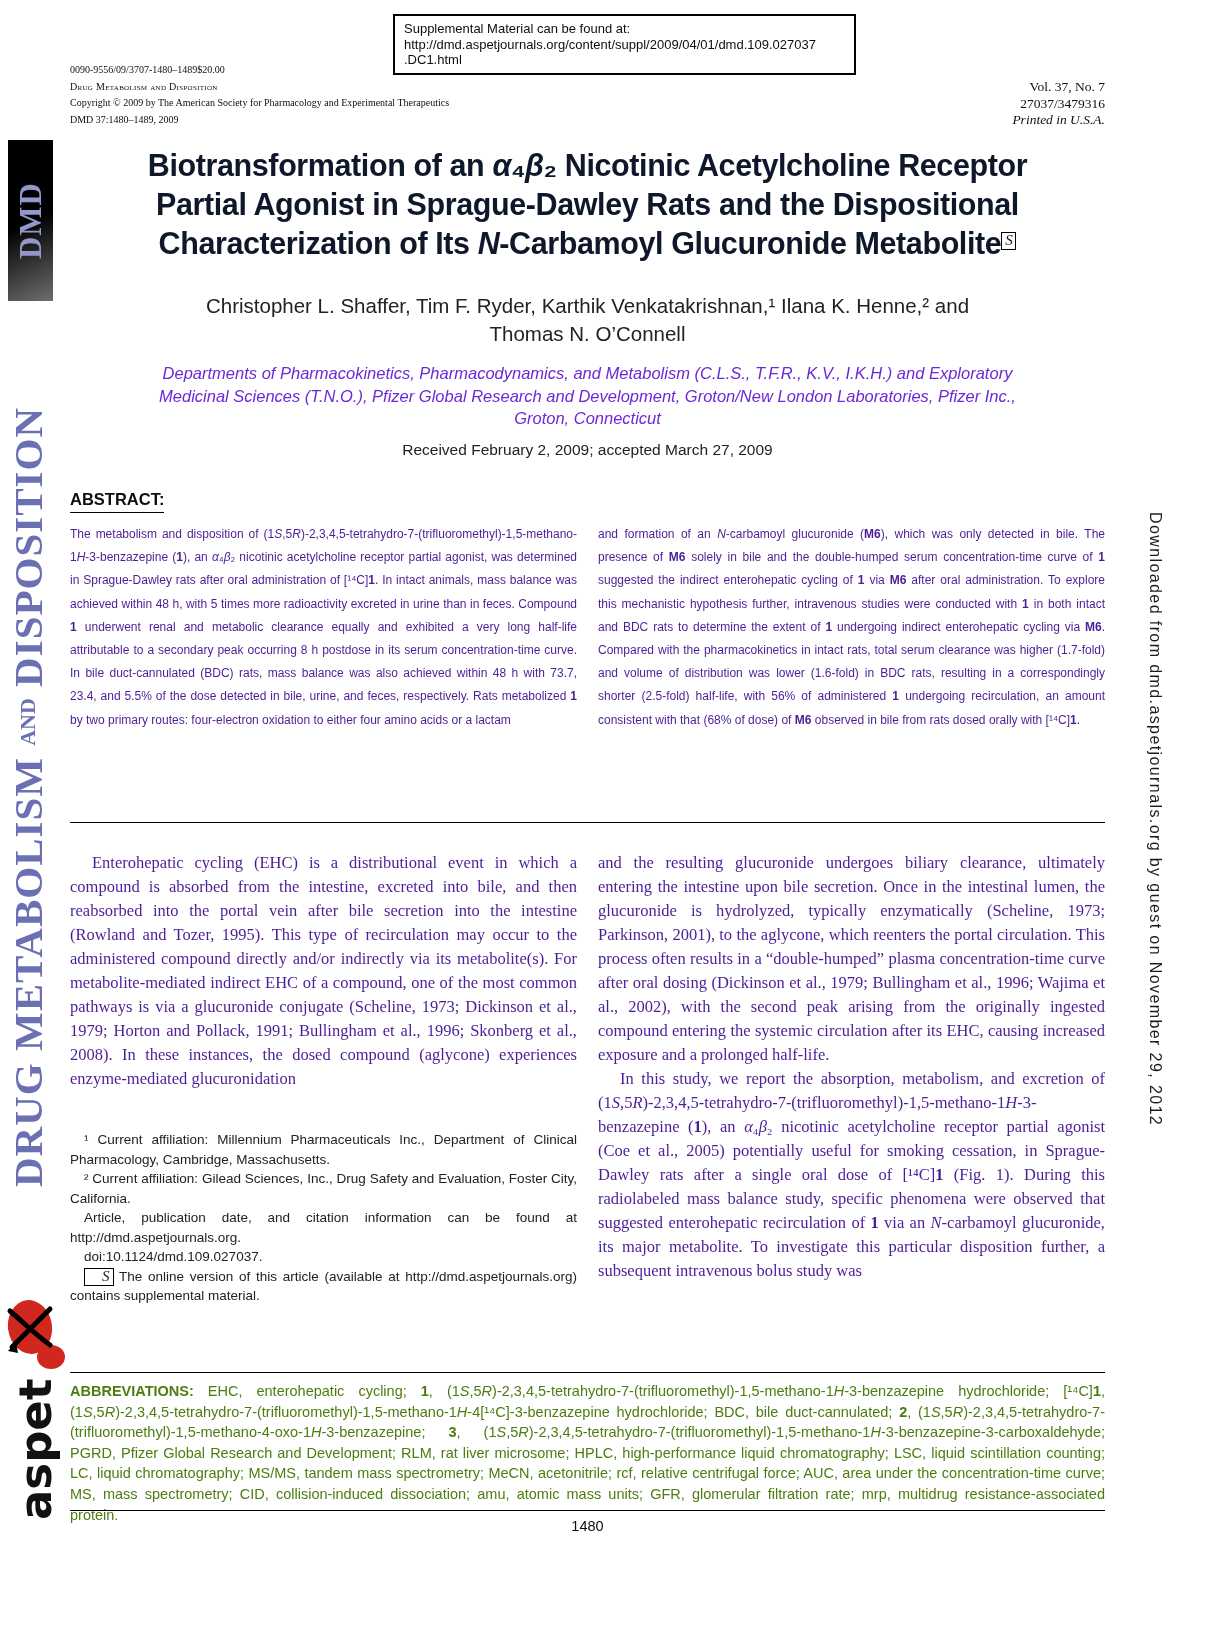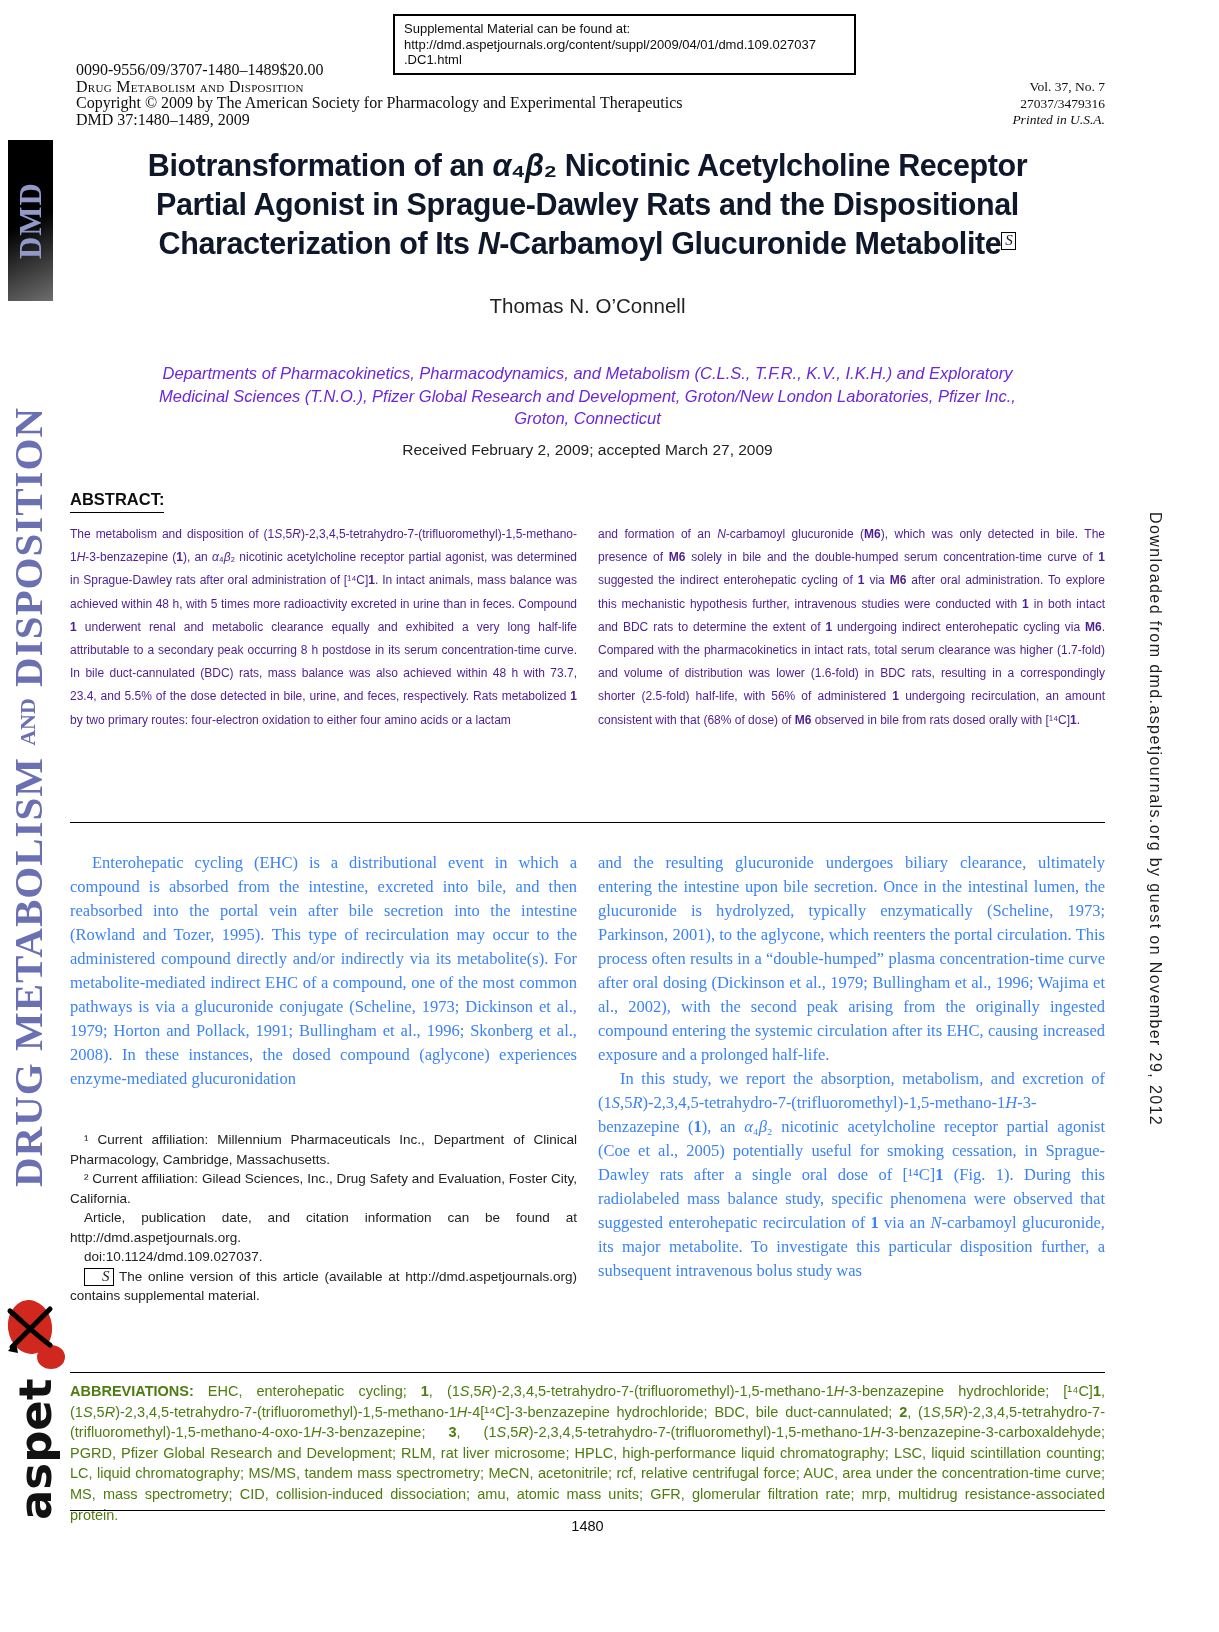--- a/index.html
+++ b/index.html
@@ -10,21 +10,21 @@
   .abs{position:absolute;}
   .just{text-align:justify;text-justify:inter-word;}
   .center{text-align:center;}
   .rule{position:absolute;left:70px;width:1035px;height:1px;background:#000;}
 
   
   #suppbox{left:393px;top:14px;width:441px;border:2px solid #000;padding:5px 9px;
            font-size:13px;line-height:15.5px;background:#fff;}
 
   
-  #mast-left{left:76px;top:62px;font-size:16px;line-height:16.5px;}
+  #mast-left{left:70px;top:62px;font-size:10px;line-height:16.5px;}
   #mast-left .sc{font-variant:small-caps;letter-spacing:.3px;}
   #mast-right{left:835px;top:79px;width:270px;text-align:right;font-size:13.5px;line-height:16.5px;}
   #mast-right .it{font-style:italic;}
 
   
   #title{left:70px;top:146px;width:1035px;font-weight:bold;font-size:30.5px;line-height:39px;
          letter-spacing:-0.4px;color:#0f172a;}
   .sbox{display:inline-block;border:1.3px solid #000;font-size:15px;line-height:15px;padding:0 3px 1px 3px;
         font-family:"Liberation Serif",serif;font-style:italic;vertical-align:9px;font-weight:normal;}
   #authors{left:70px;top:292px;width:1035px;font-size:20.5px;line-height:27.5px;color:#222;}
@@ -32,21 +32,21 @@
   #received{left:70px;top:441px;width:1035px;font-size:15.5px;color:#222;}
 
   
   #abs-head{left:70px;top:490px;font-size:16.5px;font-weight:bold;}
   #abs-head span{display:inline-block;border-bottom:1.6px solid #000;padding-bottom:3px;}
   .abscol{top:523px;width:507px;font-size:12px;line-height:23.2px;color:#4c1d95;}
   #abs-left{left:70px;}
   #abs-right{left:598px;}
 
   
-  .bodycol{top:851px;width:507px;font-size:16.5px;line-height:24px;color:#3b82f6;}
+  .bodycol{top:851px;width:507px;font-size:16.5px;line-height:24px;color:#4c1d95;}
   #body-left{left:70px;}
   #body-right{left:598px;}
   .bodycol p{margin:0;}
   .indent{text-indent:22px;}
 
   
   #fns{left:70px;top:1130px;width:507px;font-size:13.5px;line-height:19.5px;color:#222;}
   #fns p{margin:0;text-indent:14px;}
 
   
@@ -98,20 +98,21 @@
     <div class="it"><i>Printed in U.S.A.</i></div>
   </div>
 
   <div class="abs sans center" id="title">
     <div>Biotransformation of an <i>α</i>₄<i>β</i>₂ Nicotinic Acetylcholine Receptor</div>
     <div>Partial Agonist in Sprague-Dawley Rats and the Dispositional</div>
     <div><span>Characterization of Its <i>N</i>-Carbamoyl Glucuronide Metabolite</span><span class="sbox">S</span></div>
   </div>
 
   <div class="abs sans center" id="authors">
+    <div>Christopher L. Shaffer, Tim F. Ryder, Karthik Venkatakrishnan,¹ Ilana K. Henne,² and</div>
     <div>Thomas N. O’Connell</div>
   </div>
 
   <div class="abs sans center" id="affil">
     <div>Departments of Pharmacokinetics, Pharmacodynamics, and Metabolism (C.L.S., T.F.R., K.V., I.K.H.) and Exploratory</div>
     <div>Medicinal Sciences (T.N.O.), Pfizer Global Research and Development, Groton/New London Laboratories, Pfizer Inc.,</div>
     <div>Groton, Connecticut</div>
   </div>
 
   <div class="abs sans center" id="received">Received February 2, 2009; accepted March 27, 2009</div>

